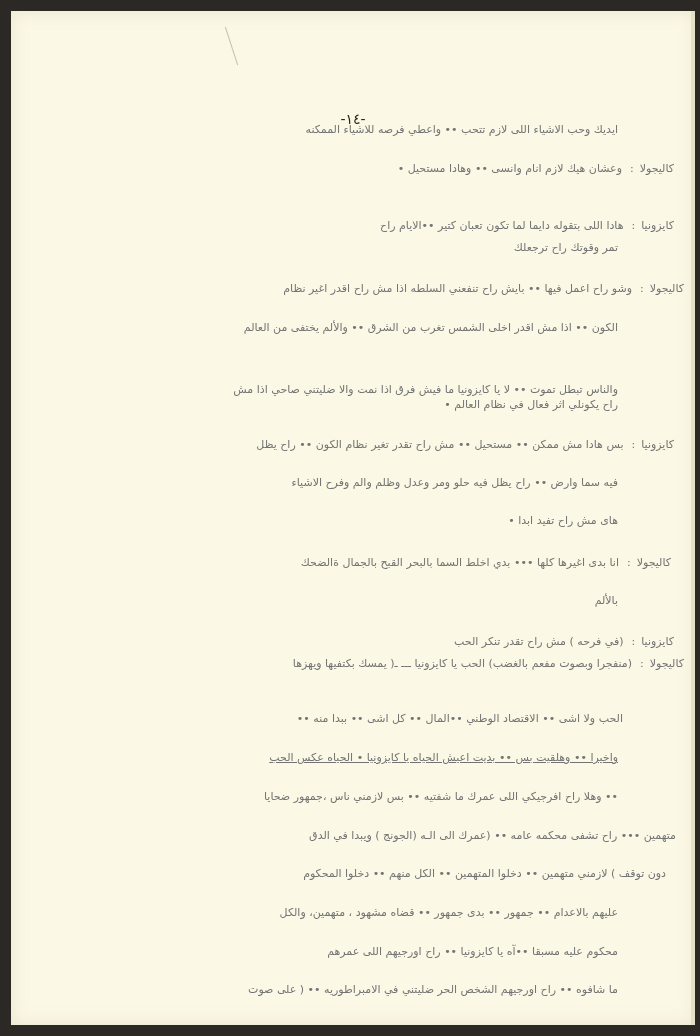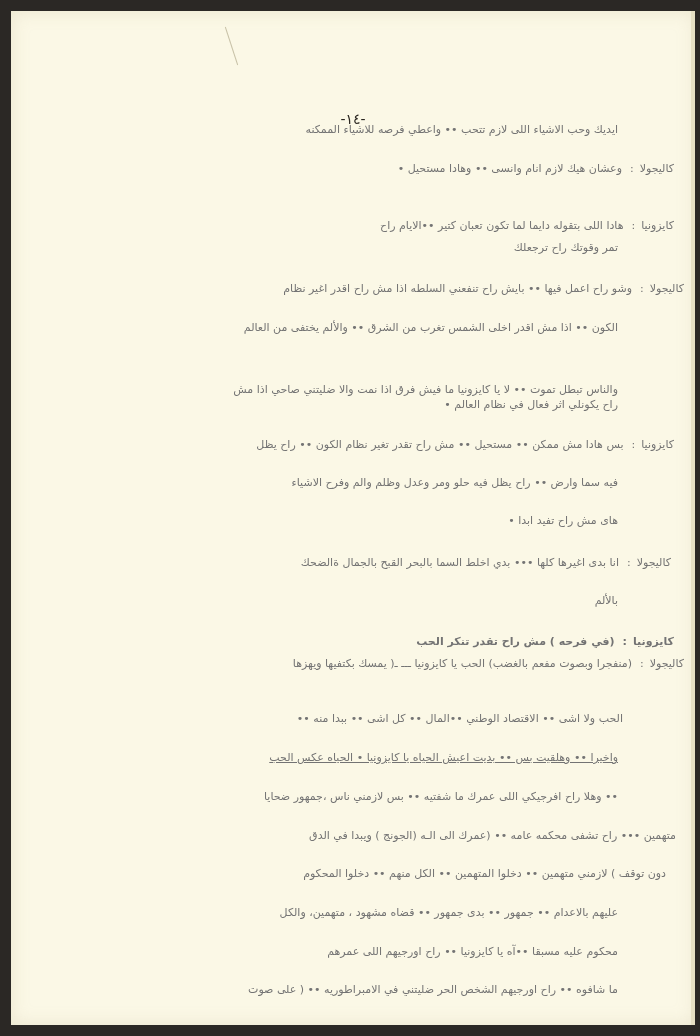--- a/index.html
+++ b/index.html
@@ -86,21 +86,21 @@
         <div class="line" style="right: 77px; top: 230px;"><span>تمر وقوتك راح ترجعلك</span></div>
         <div class="line" style="right: 11px; top: 271px;"><span class="speaker">كاليجولا</span><span class="colon">:</span><span>وشو راح اعمل فيها •• بايش راح تنفعني السلطه اذا مش راح اقدر اغير  نظام</span></div>
         <div class="line" style="right: 77px; top: 310px;"><span>الكون •• اذا مش اقدر اخلى الشمس تغرب من الشرق •• والألم يختفى من العالم</span></div>
         <div class="line" style="right: 77px; top: 348px; margin-top: 24px;"><span>والناس تبطل تموت •• لا يا كايزونيا ما فيش فرق اذا نمت والا ضليتني صاحي اذا مش</span></div>
         <div class="line" style="right: 77px; top: 387px;"><span>راح يكونلي اثر فعال في نظام العالم •</span></div>
         <div class="line" style="right: 21px; top: 427px;"><span class="speaker">كايزونيا</span><span class="colon">:</span><span>بس هادا مش ممكن •• مستحيل •• مش راح تقدر تغير نظام الكون •• راح يظل</span></div>
         <div class="line" style="right: 77px; top: 465px;"><span>فيه سما وارض •• راح يظل فيه حلو ومر  وعدل وظلم  والم وفرح الاشياء</span></div>
         <div class="line" style="right: 77px; top: 503px;"><span>هاى مش راح تفيد ابدا •</span></div>
         <div class="line" style="right: 24px; top: 545px;"><span class="speaker">كاليجولا</span><span class="colon">:</span><span>انا بدى اغيرها كلها ••• بدي اخلط السما بالبحر القبح بالجمال ةالضحك</span></div>
         <div class="line" style="right: 77px; top: 583px;"><span>بالألم</span></div>
-        <div class="line" style="right: 21px; top: 624px; font-weight: bold;"><span class="speaker">كايزونيا</span><span class="colon">:</span><span>(في فرحه ) مش راح تقدر تنكر الحب</span></div>
+        <div class="line" style="right: 21px; top: 624px;"><span class="speaker">كايزونيا</span><span class="colon">:</span><span>(في فرحه ) مش راح تقدر تنكر الحب</span></div>
         <div class="line" style="right: 11px; top: 646px;"><span class="speaker">كاليجولا</span><span class="colon">:</span><span>(منفجرا وبصوت مفعم بالغضب) الحب يا    كايزونيا ـــ ـ( يمسك بكتفيها ويهزها</span></div>
         <div class="line" style="right: 72px; top: 701px; text-align: right;"><span>الحب ولا اشى ••           الاقتصاد الوطني ••المال •• كل اشى •• ببدا منه ••</span></div>
         <div class="line" style="right: 77px; top: 740px; text-decoration: underline;"><span>واخيرا •• وهلقيت بس •• بديت اعيش الحياه يا كايزونيا • الحياه عكس الحب</span></div>
         <div class="line" style="right: 77px; top: 779px;"><span>•• وهلا راح افرجيكي اللى عمرك ما شفتيه •• بس لازمني ناس ،جمهور ضحايا</span></div>
         <div class="line" style="right: 19px; top: 818px;"><span>متهمين ••• راح تشفى محكمه        عامه •• (عمرك الى الـه (الجونج ) ويبدا في الدق</span></div>
         <div class="line" style="right: 29px; top: 856px;"><span>دون توقف ) لازمني متهمين •• دخلوا المتهمين •• الكل منهم •• دخلوا المحكوم</span></div>
         <div class="line" style="right: 77px; top: 895px;"><span>عليهم بالاعدام •• جمهور •• بدى جمهور •• قضاه مشهود ، متهمين، والكل</span></div>
         <div class="line" style="right: 77px; top: 934px;"><span>محكوم عليه مسبقا ••آه يا كايزونيا •• راح              اورجيهم  اللى عمرهم</span></div>
         <div class="line" style="right: 77px; top: 972px;"><span>ما شافوه •• راح اورجيهم الشخص الحر ضليتني في الامبراطوريه •• ( على صوت</span></div>
       </div>

